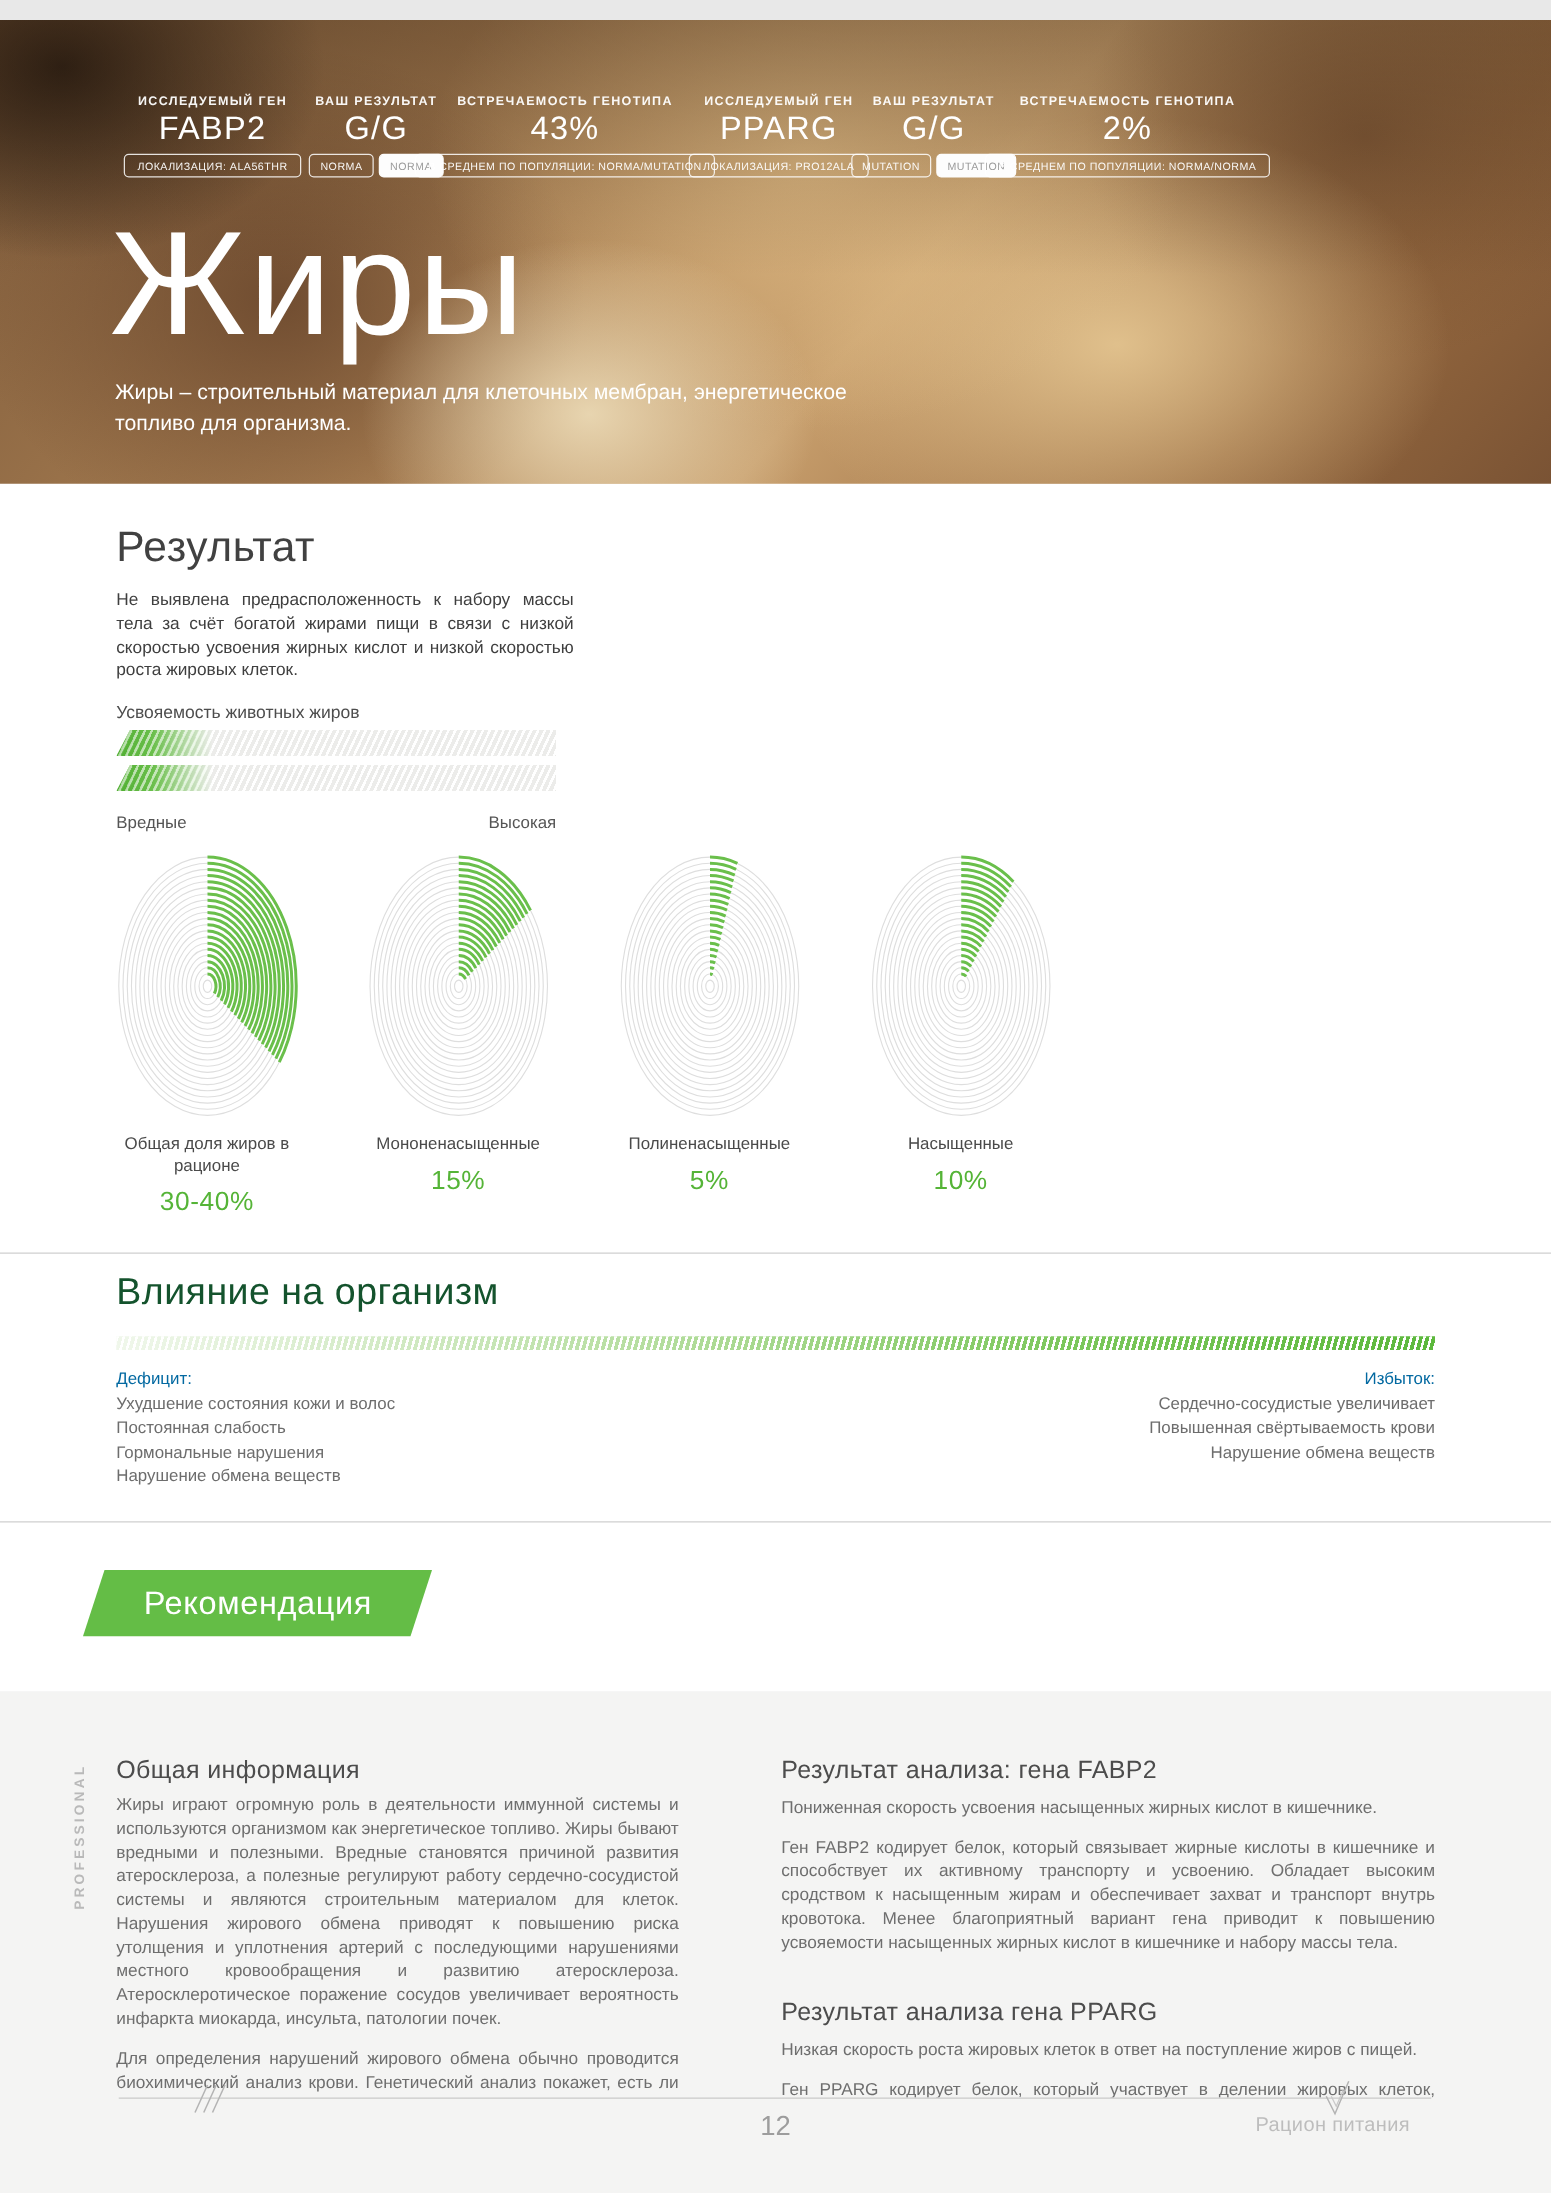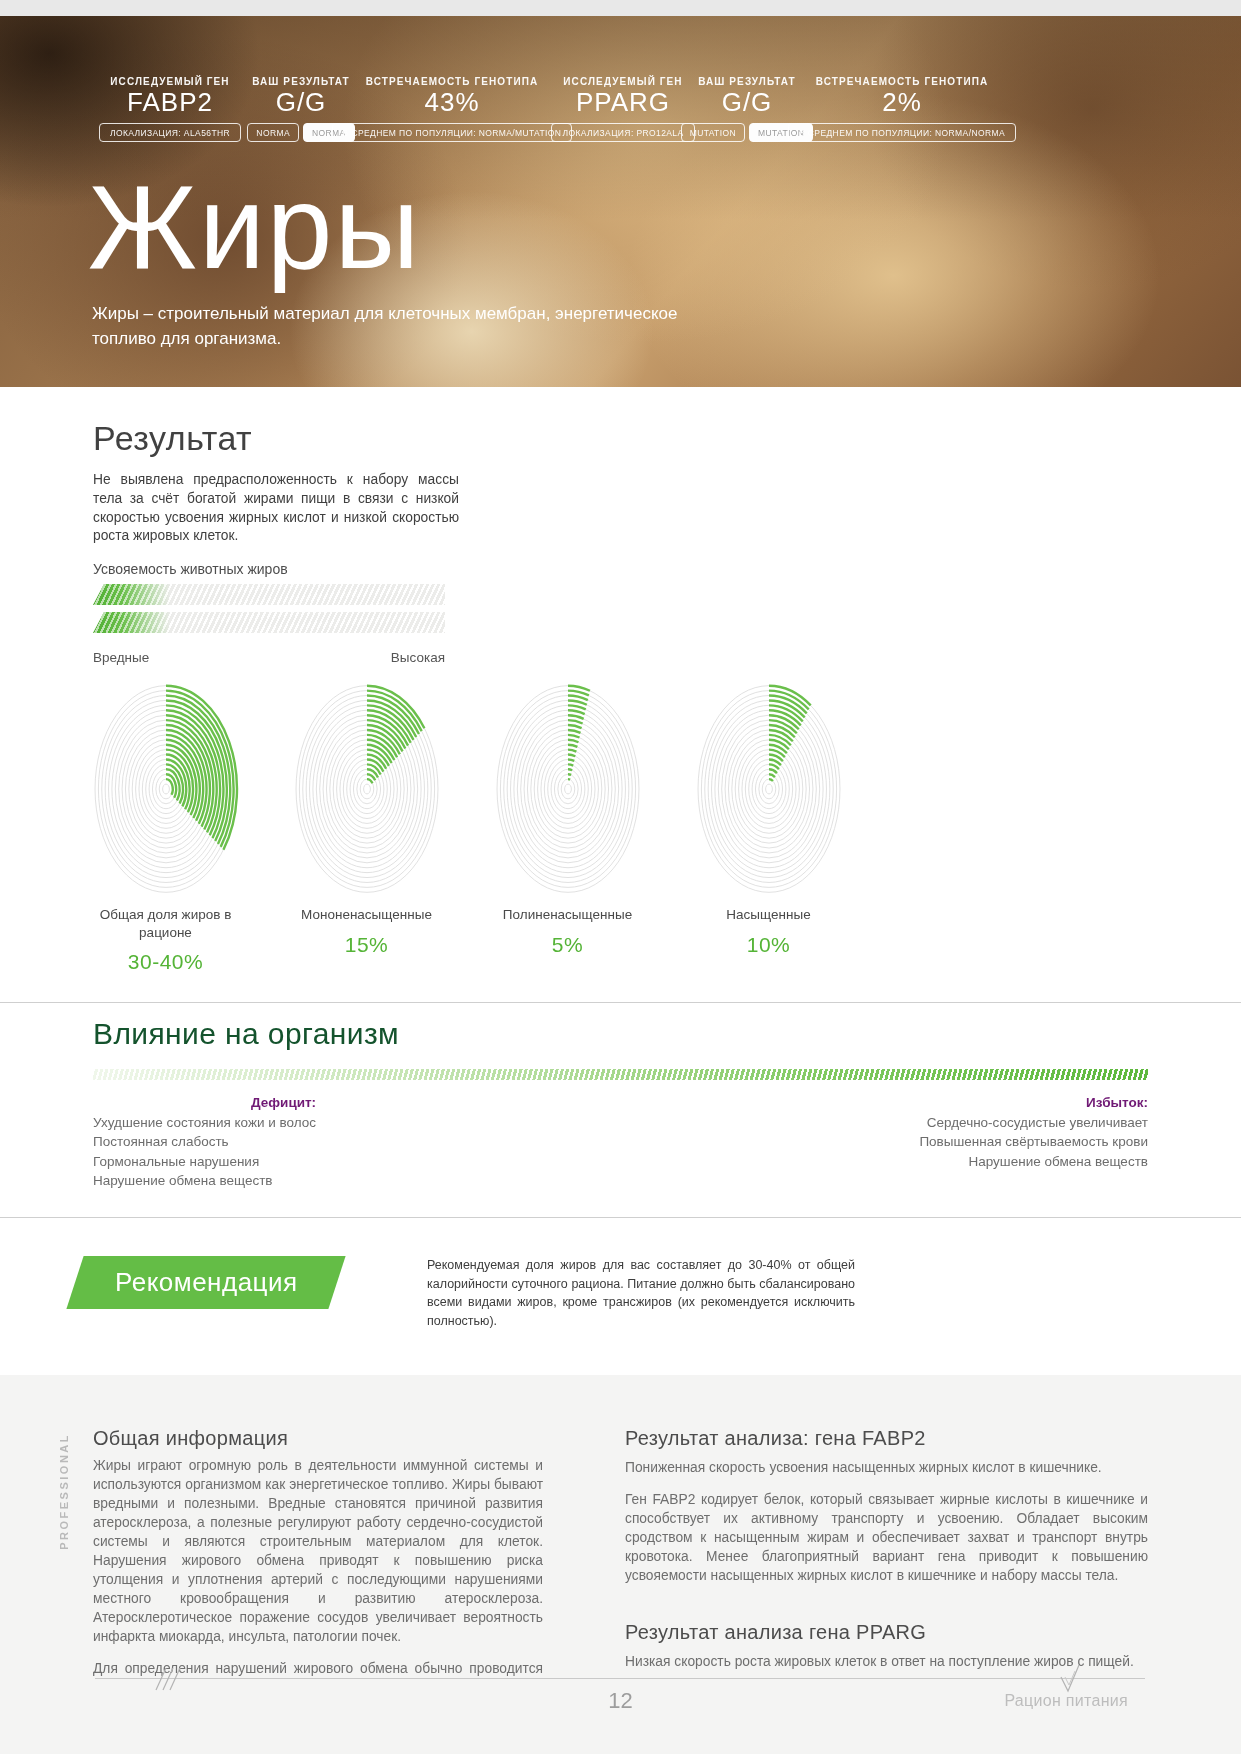--- a/index.html
+++ b/index.html
@@ -71,21 +71,21 @@
   h2.mid { font-size:30px; font-weight:300; color:#14532d; letter-spacing:.4px; }
   .hatch-bar {
     margin-top:18px; height:11px;
     background:
       repeating-linear-gradient(105deg,#fff 0 2px,rgba(255,255,255,0) 2px 5px),
       linear-gradient(90deg,#f0f7eb,#b6dea0 40%,#7cc75c 72%,#5cb83c);
   }
   .influence-cols { display:flex; justify-content:space-between; margin-top:13px; padding-bottom:26px; }
   .inf-col { font-size:13.5px; line-height:1.45; color:#6d6d6d; }
   .inf-col.right { text-align:right; }
-  .inf-title { font-weight:700; color:#701a75;text-align:right; }
+  .inf-title { font-weight:400; color:#0369a1; }
 
   
   .section-reco { display:flex; align-items:flex-start; padding:38px 93px 44px; }
   .reco-banner {
     margin-left:-18px; width:262px; height:53px; background:#64bd46; transform:skewX(-18deg);
     display:flex; align-items:center; justify-content:center;
   }
   .reco-banner .txt { transform:skewX(18deg); color:#fff; font-size:26px; font-weight:300; letter-spacing:.5px; }
   .reco-text { margin-left:90px; width:428px; font-size:12.5px; line-height:1.5; color:#3d3d3d; text-align:justify; }
 
@@ -415,21 +415,20 @@
       </div>
     </div>
   </div>
 
   <hr class="hr">
 
   <div class="section-reco">
     <div class="reco-banner">
       <span class="txt">Рекомендация</span>
     </div>
-    <p class="reco-text">Рекомендуемая доля жиров для вас составляет до 30-40% от общей калорийности суточного рациона. Питание должно быть сбалансировано всеми видами жиров, кроме трансжиров (их рекомендуется исключить полностью).</p>
   </div>
 
   <div class="section-gray">
     <div class="prof-vert">PROFESSIONAL</div>
 
     <div class="col-left">
       <h3 class="sub">Общая информация</h3>
       <p class="body-p">Жиры играют огромную роль в деятельности иммунной системы и используются организмом как энергетическое топливо. Жиры бывают вредными и полезными. Вредные становятся причиной развития атеросклероза, а полезные регулируют работу сердечно-сосудистой системы и являются строительным материалом для клеток. Нарушения жирового обмена приводят к повышению риска утолщения и уплотнения артерий с последующими нарушениями местного кровообращения и развитию атеросклероза. Атеросклеротическое поражение сосудов увеличивает вероятность инфаркта миокарда, инсульта, патологии почек.</p>
       <p class="body-p">Для определения нарушений жирового обмена обычно проводится биохимический анализ крови. Генетический анализ покажет, есть ли у вас склонность к набору лишнего веса за счет употребления жиров и выявит эффективность низкожировых диет для вас.</p>
     </div>

